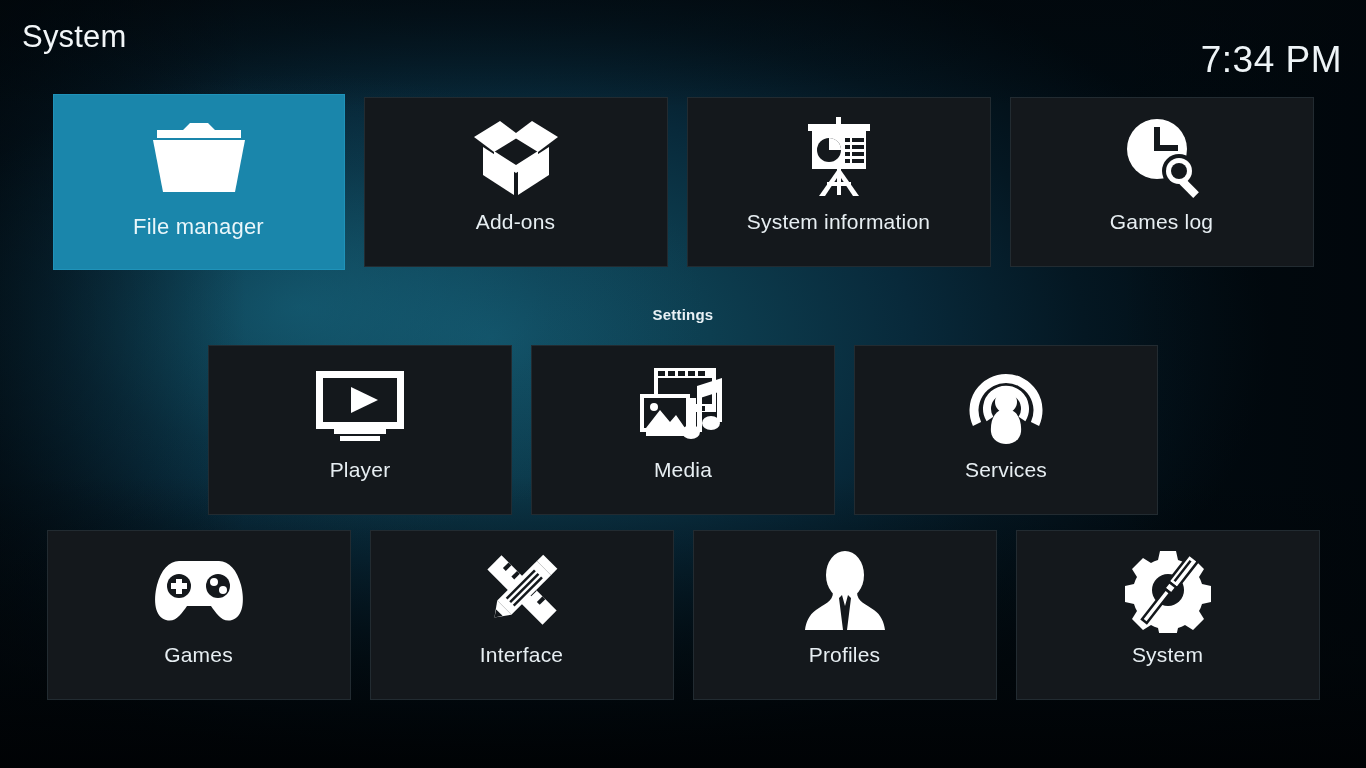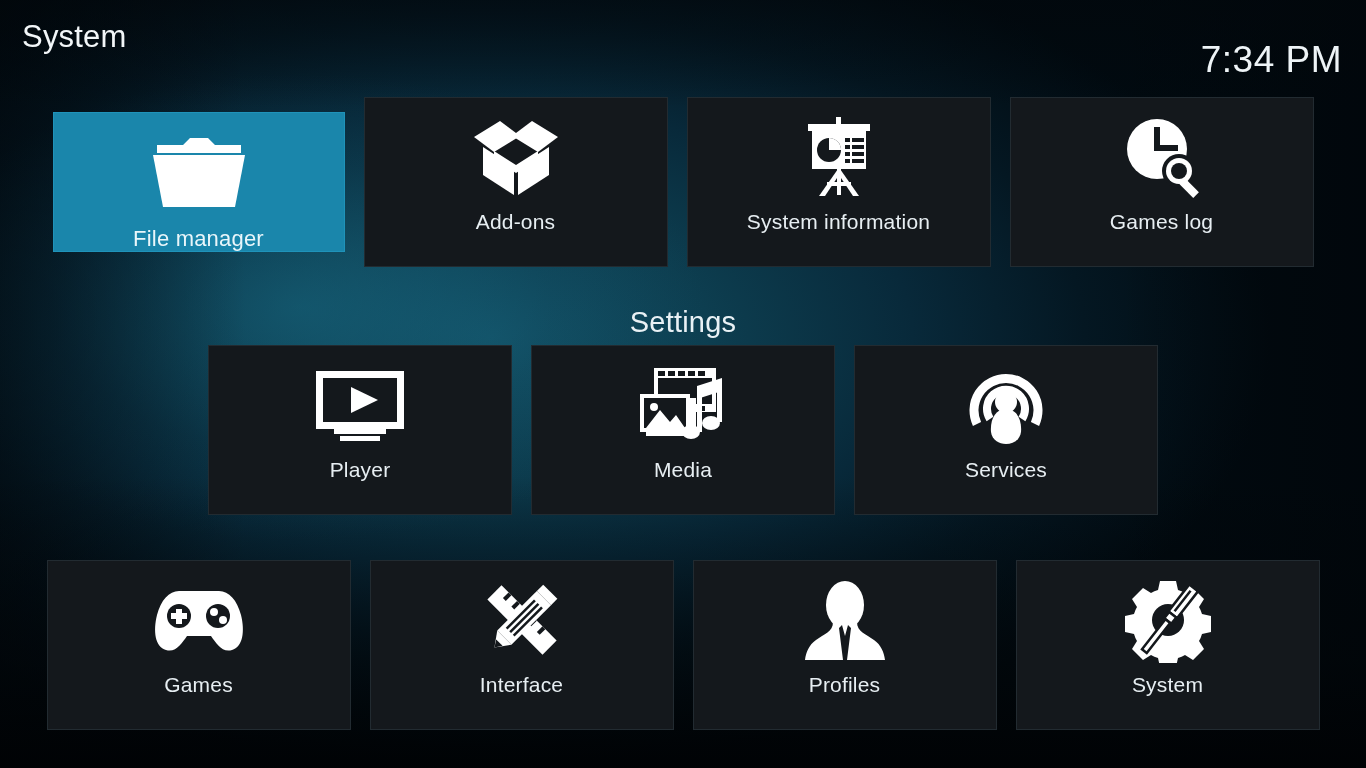--- a/index.html
+++ b/index.html
@@ -103,39 +103,39 @@
     color: #e7eef2;
     letter-spacing: 0.2px;
     text-align: center;
     line-height: 1.1;
   }
   .tile svg { display: block; }
 
   
   .tile.focused {
     width: 292px;
-    height: 140px;
+    height: 176px;
     background: #1a86ab;
     border: 1px solid #1f93ba;
     margin-top: -5px;
     margin-bottom: -5px;
   }
   .tile.focused .icon-box { height: 120px; }
   .tile.focused .tile-label {
     font-size: 22px;
     color: #e9f6fa;
   }
 
   
   .row.row-top { align-items: center; height: 180px; }
 
   .section-heading {
     text-align: center;
-    font-size: 29px;
-    font-weight: 400;
+    font-size: 15px;
+    font-weight: 700;
     color: #e9f1f5;
     letter-spacing: 0.2px;
   }
 </style>
 </head>
 <body>
 
 <div id="screen">
 
   <div class="bg-base"></div>
@@ -295,21 +295,21 @@
 
             <path fill="#ffffff" d="M43 47 C54 47 59 58 58 70 C57 78 50 82 43 82 C36 82 29 78 28 70 C27 58 32 47 43 47 Z"></path>
           </svg>
         </div>
         <div class="tile-label">Services</div>
       </div>
 
     </div>
   </div>
 
-  <div class="grid-wrap" style="top:560px;">
+  <div class="grid-wrap" style="top:530px;">
     <div class="row">
 
       <div class="tile">
         <div class="icon-box">
           <svg width="100" height="66" viewBox="0 0 100 66">
             <path fill="#ffffff" d="M30 4 h40 c10 0 18 9 22 24 c4 16 2 32 -9 35 c-10 3 -16 -7 -21 -14 h-24 c-5 7 -11 17 -21 14 c-11 -3 -13 -19 -9 -35 c4 -15 12 -24 22 -24 Z"></path>
             <circle cx="30" cy="29" r="12" fill="#14181c"></circle>
             <rect x="27" y="22" width="6" height="15" fill="#ffffff"></rect>
             <rect x="22" y="26" width="16" height="6" fill="#ffffff"></rect>
             <circle cx="69" cy="29" r="12" fill="#14181c"></circle>

